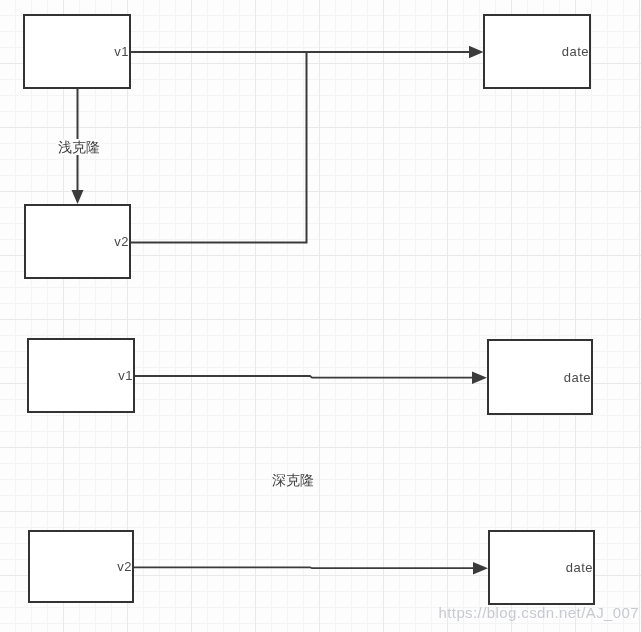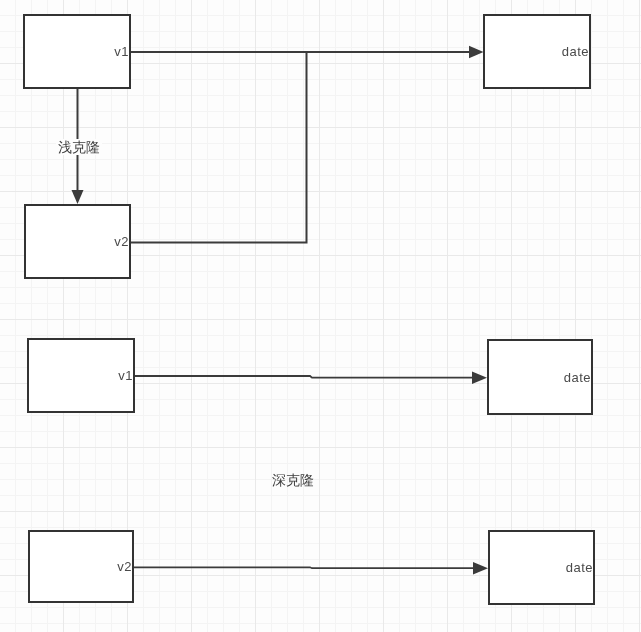--- a/index.html
+++ b/index.html
@@ -113,14 +113,15 @@
   <div class="node" id="node-deep-v2">
     <span>v2</span>
   </div>
   <div class="node" id="node-deep-date-bot">
     <span>date</span>
   </div>
 
   <div class="edge-label" id="label-shallow">浅克隆</div>
   <div class="edge-label" id="label-deep">深克隆</div>
 
+  <div class="watermark">https://blog.csdn.net/AJ_007</div>
 
 </div>
 
 </body></html>

